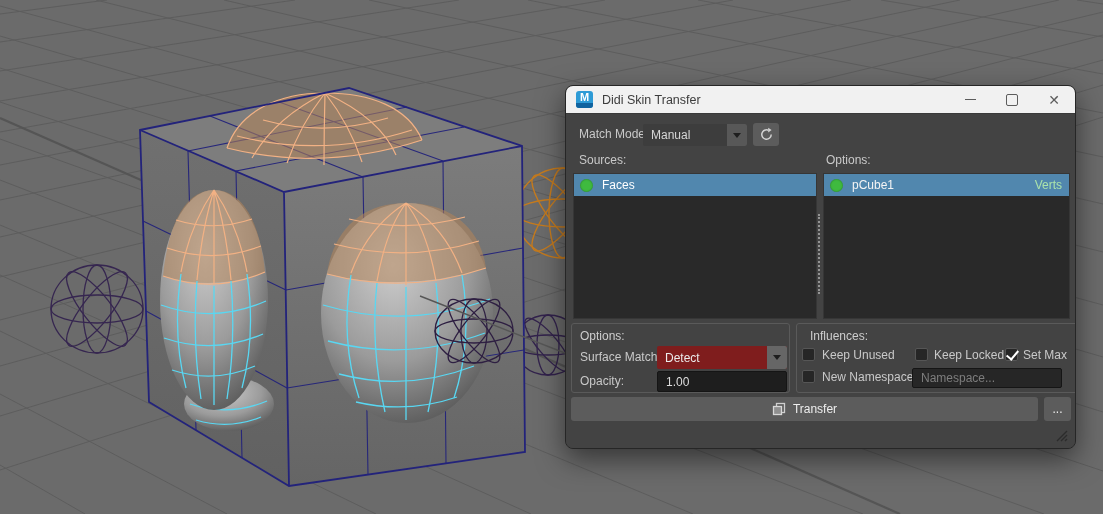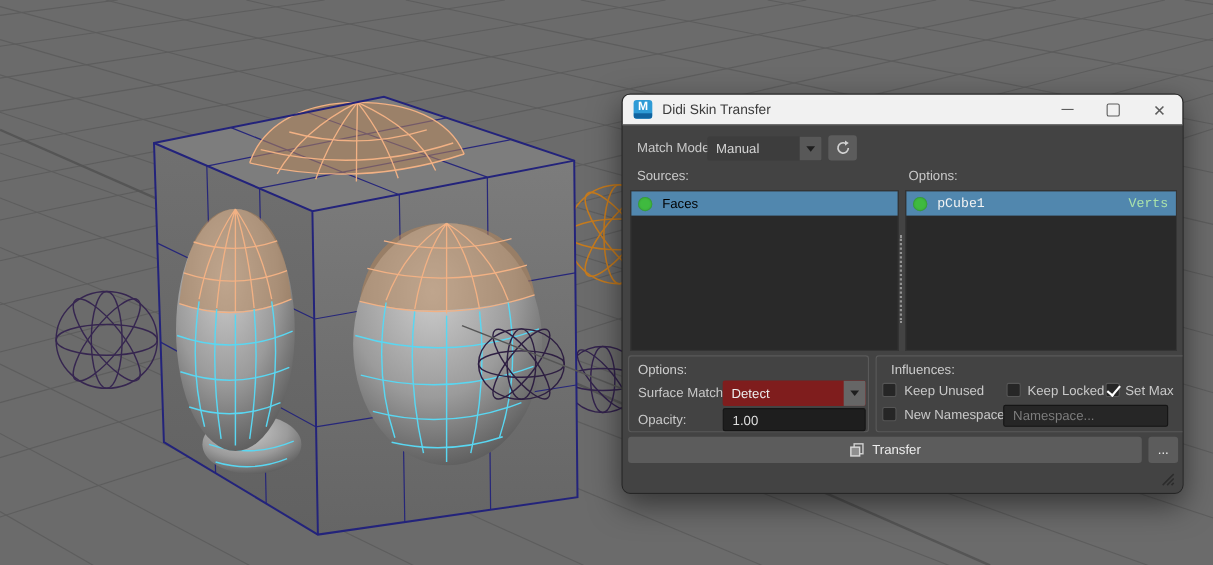--- a/index.html
+++ b/index.html
@@ -49,21 +49,21 @@
   .field.ns::placeholder{color:#7d7d7d;}
 
   
   .list{position:absolute;background:#292929;border:1px solid #363636;box-sizing:border-box;}
   .lrow{height:22px;display:flex;align-items:center;font-size:12px;}
   .lrow.selected{background:#5187ae;}
   .dot{width:13px;height:13px;border-radius:50%;background:#3fba3f;margin:0 9px 0 6px;
     box-shadow:inset 0 0 2px rgba(0,0,0,.4);flex:none;}
   .lname{color:#f4f4f4;flex:1;}
   .lmode{margin-right:7px;}
-  .lmode.faces{color:#000000;}
+  .lmode.faces{color:#ffffff;}
   .lmode.verts{color:#abe3ab;}
   .splitter{position:absolute;border-left:2px dotted #949494;}
 
   
   .group{position:absolute;border:1px solid #5a5a5a;border-radius:3px;box-sizing:border-box;}
   .gtitle{position:absolute;font-size:12px;color:#cdcdcd;}
 
   .cb{position:absolute;width:13px;height:13px;background:#262626;border:1px solid #565656;
     border-radius:2px;box-sizing:border-box;}
   .chk{position:absolute;left:3px;top:-1px;width:5px;height:10px;
@@ -238,21 +238,21 @@
 
     <div class="list" style="left:7px;top:59px;width:244px;height:146px;">
       <div class="lrow selected">
         <span class="dot"></span>
         <span class="lmode faces">Faces</span>
       </div>
     </div>
 
     <div class="splitter" style="left:252px;top:100px;height:80px;"></div>
 
-    <div class="list" style="left:257px;top:59px;width:247px;height:146px;font-family:Liberation Mono, monospace;">
+    <div class="list" style="left:257px;top:59px;width:247px;height:146px;">
       <div class="lrow selected">
         <span class="dot"></span>
         <span class="lname">pCube1</span>
         <span class="lmode verts">Verts</span>
       </div>
     </div>
 
     <div class="group" style="left:5px;top:209px;width:219px;height:70px;">
       <span class="gtitle" style="left:8px;top:5px;">Options:</span>
       <span class="lbl" style="left:8px;top:26px;">Surface Match:</span>

